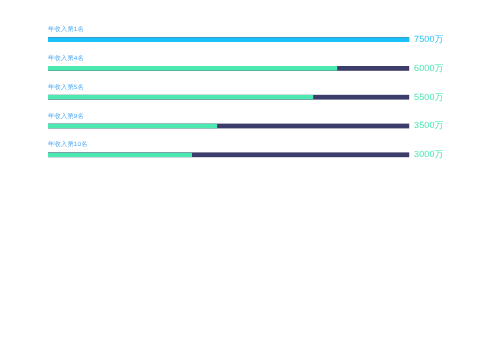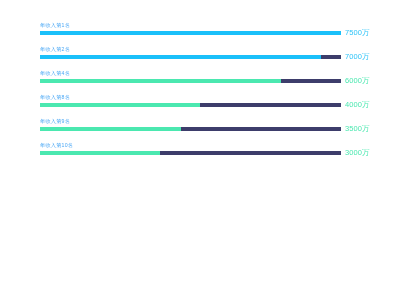--- a/index.html
+++ b/index.html
@@ -65,39 +65,32 @@
 <div id="chart">
   <div id="rows-container">
       <div class="row">
         <div class="row-label">年收入第1名</div>
         <div class="track">
           <div class="fill cyan" style="width: 100%;"></div>
         </div>
         <div class="value cyan">7500万</div>
       </div>
       <div class="row">
-        <div class="row-label">年收入第2名</div>
-        <div class="track">
-          <div class="fill cyan" style="width: 93.3%;"></div>
-        </div>
-        <div class="value cyan">7000万</div>
-      </div>
-      <div class="row">
         <div class="row-label">年收入第4名</div>
         <div class="track">
           <div class="fill green" style="width: 80%;"></div>
         </div>
         <div class="value green">6000万</div>
       </div>
       <div class="row">
-        <div class="row-label">年收入第8名</div>
+        <div class="row-label">年收入第5名</div>
         <div class="track">
-          <div class="fill green" style="width: 53.3%;"></div>
+          <div class="fill green" style="width: 73.3%;"></div>
         </div>
-        <div class="value green">4000万</div>
+        <div class="value green">5500万</div>
       </div>
       <div class="row">
         <div class="row-label">年收入第9名</div>
         <div class="track">
           <div class="fill green" style="width: 46.7%;"></div>
         </div>
         <div class="value green">3500万</div>
       </div>
       <div class="row">
         <div class="row-label">年收入第10名</div>

